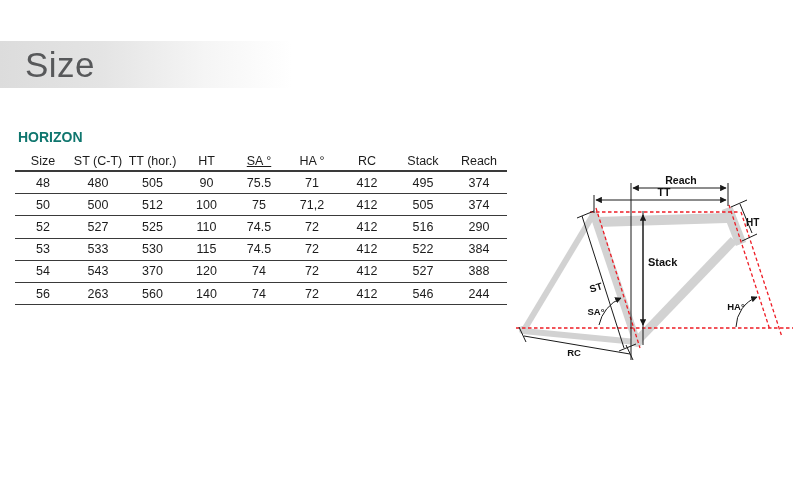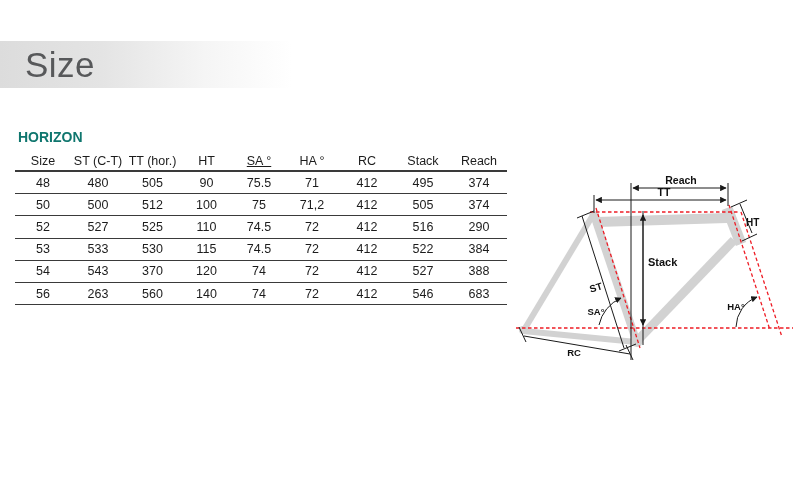--- a/index.html
+++ b/index.html
@@ -116,21 +116,21 @@
       </tr>
       <tr>
         <td>56</td>
         <td>263</td>
         <td>560</td>
         <td>140</td>
         <td>74</td>
         <td>72</td>
         <td>412</td>
         <td>546</td>
-        <td>683</td>
+        <td>244</td>
       </tr>
     </tbody>
 </table>
 
 <svg class="diagram" width="295" height="235" viewBox="505 148 295 235">
   <defs>
     <marker id="arw" viewBox="0 0 10 10" refX="9" refY="5" markerWidth="6.5" markerHeight="6.5" orient="auto-start-reverse">
       <path d="M0,0 L10,5 L0,10 z" fill="#1a1a1a"></path>
     </marker>
   </defs>

